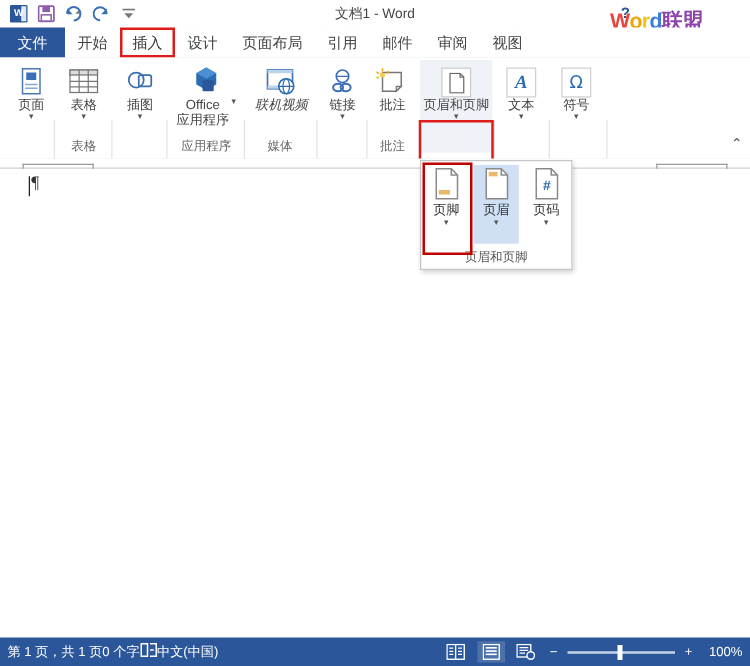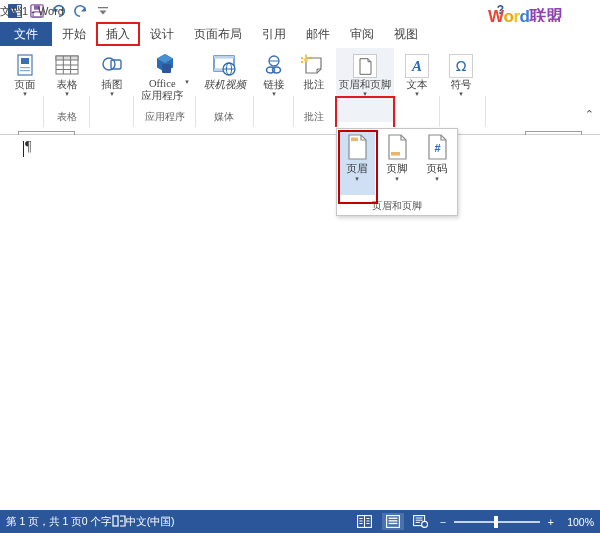--- a/index.html
+++ b/index.html
@@ -11,21 +11,21 @@
   }
   .app{position:relative;width:600px;height:533px;overflow:hidden;background:#fff;}
 
   
   .titlebar{position:absolute;left:0;top:0;width:600px;height:22px;background:#ffffff;}
   .qat{position:absolute;left:4px;top:2px;height:18px;display:flex;align-items:center;gap:0px;}
   .qat-item{width:22px;height:18px;display:flex;align-items:center;justify-content:center;}
   .wordlogo{width:14px;height:14px;background:#2b579a;border-radius:1px;position:relative;display:flex;align-items:center;justify-content:center;}
   .wordlogo:after{content:"W";color:#fff;font-size:8px;font-weight:bold;line-height:1;font-family:"Liberation Sans",sans-serif;}
   .wordlogo:before{content:"";position:absolute;right:1px;top:1px;width:4px;height:12px;background:#fff;opacity:.85;}
-  .doctitle{position:absolute;left:0;top:2px;width:600px;text-align:left;font-size:11px;color:#444;line-height:18px;}
+  .doctitle{position:absolute;left:0;top:2px;width:600px;text-align:center;font-size:11px;color:#444;line-height:18px;}
   .helpq{position:absolute;right:96px;top:3px;font-size:12px;color:#2b579a;font-weight:bold;}
 
   
   .wm{position:absolute;right:2px;top:4px;width:110px;height:42px;pointer-events:none;}
   .wm-top{position:absolute;left:0;top:1px;font-size:17px;font-weight:bold;letter-spacing:-.5px;font-family:"Liberation Sans",sans-serif;}
   .wm-top span{display:inline-block;}
   .wm-bot{position:absolute;left:0;top:20px;font-size:11.5px;font-weight:bold;color:#1a3fb5;font-family:"Liberation Sans",sans-serif;letter-spacing:-.3px;}
 
   
   .doodle{position:absolute;opacity:.10;pointer-events:none;}
@@ -214,21 +214,21 @@
     </div>
 
     <div class="btn" style="left:136px;top:4px;width:58px;">
       <div class="ico">
         <svg width="28" height="26" viewBox="0 0 28 26">
           <path d="M14 2 L22 6.5 L22 15.5 L14 20 L6 15.5 L6 6.5 Z" fill="#2b6cb0"></path>
           <path d="M14 2 L22 6.5 L14 11 L6 6.5 Z" fill="#4a8fd4"></path>
           <rect x="11" y="12" width="9" height="9" rx="1" fill="#2b579a"></rect>
         </svg>
       </div>
-      <div class="lbl" style="display:flex;align-items:flex-start;font-family:Liberation Serif, serif;">
+      <div class="lbl" style="display:flex;align-items:flex-start;">
         <span id="office-label" style="text-align:center;">Office<br>应用程序</span>
           <span class="caret" style="margin-left:2px;">▾</span>
       </div>
     </div>
     <div class="grp-label" style="position:absolute;left:134px;top:64px;width:62px;">应用程序</div>
 
     <div class="btn" style="left:198px;top:4px;width:54px;font-style:italic;">
       <div class="ico">
         <svg width="28" height="24" viewBox="0 0 28 24">
           <rect x="3" y="2" width="20" height="15" fill="#fff" stroke="#3b6fb5" stroke-width="1.3"></rect>
@@ -316,47 +316,47 @@
     <div class="page">
       <div class="pageline"></div>
       <div class="ruler-l"></div>
       <div class="ruler-r"></div>
       <div class="cursor"></div>
       <div class="pilcrow">¶</div>
     </div>
 
     <div class="dd" style="top:1px;">
       <div class="dd-items" id="dd-host">
+          <div class="dd-item">
+            <div class="dd-ico">
+              <svg width="21" height="26" viewBox="0 0 21 26">
+                <path d="M2 1 h12 l5 5 v19 h-17 z" fill="#fff" stroke="#8a8a8a" stroke-width="1.2"></path>
+                <path d="M14 1 v5 h5" fill="none" stroke="#8a8a8a" stroke-width="1.2"></path>
+                <rect x="4" y="18" width="9" height="3.6" fill="#e8b96a"></rect>
+              </svg>
+            </div>
+            <div class="dd-lbl">页脚</div>
+            <div class="caret">▾</div>
+          </div>
           <div class="dd-item sel">
             <div class="dd-ico">
               <svg width="21" height="26" viewBox="0 0 21 26">
                 <path d="M2 1 h12 l5 5 v19 h-17 z" fill="#fff" stroke="#8a8a8a" stroke-width="1.2"></path>
                 <path d="M14 1 v5 h5" fill="none" stroke="#8a8a8a" stroke-width="1.2"></path>
                 <rect x="4" y="3.5" width="7" height="3.6" fill="#e8b96a"></rect>
               </svg>
             </div>
             <div class="dd-lbl">页眉</div>
             <div class="caret">▾</div>
           </div>
           <div class="dd-item">
             <div class="dd-ico">
               <svg width="21" height="26" viewBox="0 0 21 26">
                 <path d="M2 1 h12 l5 5 v19 h-17 z" fill="#fff" stroke="#8a8a8a" stroke-width="1.2"></path>
                 <path d="M14 1 v5 h5" fill="none" stroke="#8a8a8a" stroke-width="1.2"></path>
-                <rect x="4" y="18" width="9" height="3.6" fill="#e8b96a"></rect>
-              </svg>
-            </div>
-            <div class="dd-lbl">页脚</div>
-            <div class="caret">▾</div>
-          </div>
-          <div class="dd-item">
-            <div class="dd-ico">
-              <svg width="21" height="26" viewBox="0 0 21 26">
-                <path d="M2 1 h12 l5 5 v19 h-17 z" fill="#fff" stroke="#8a8a8a" stroke-width="1.2"></path>
-                <path d="M14 1 v5 h5" fill="none" stroke="#8a8a8a" stroke-width="1.2"></path>
                 <text x="10.5" y="18" font-size="11" font-weight="bold" fill="#2b6cb0" text-anchor="middle" font-family="Liberation Sans, sans-serif">#</text>
               </svg>
             </div>
             <div class="dd-lbl">页码</div>
             <div class="caret">▾</div>
           </div>
         </div>
       <div class="dd-grplabel">页眉和页脚</div>
     </div>
     <div class="dd-red" style="top:3px;"></div>

